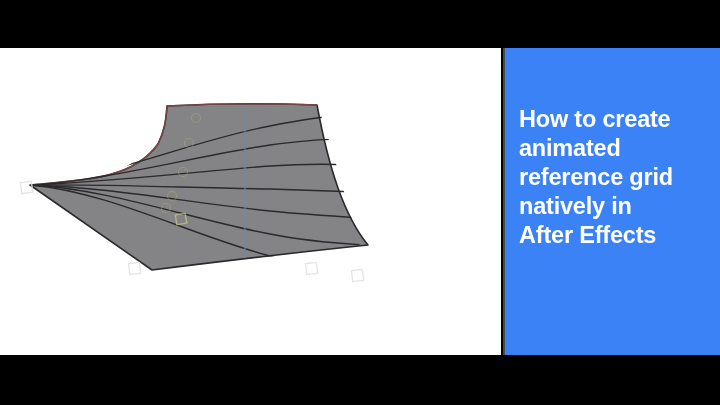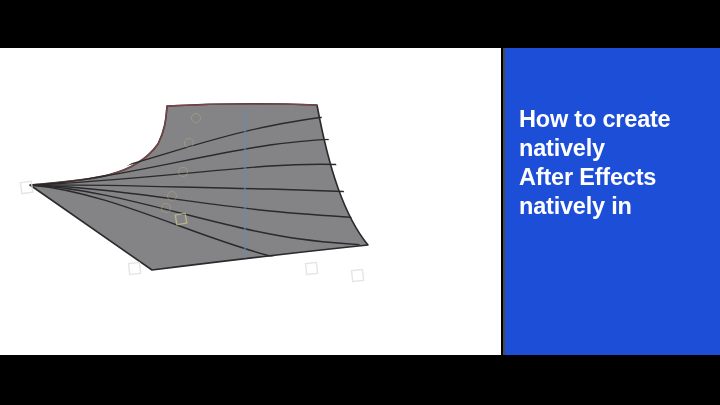--- a/index.html
+++ b/index.html
@@ -8,21 +8,21 @@
 
   
   .bar-top{position:absolute;left:0;top:0;width:720px;height:48px;background:#000;}
   .bar-bottom{position:absolute;left:0;top:355px;width:720px;height:50px;background:#000;}
 
   
   .canvas-panel{position:absolute;left:0;top:48px;width:501px;height:307px;background:#fff;}
   .canvas-svg{position:absolute;left:0;top:0;width:501px;height:307px;display:block;}
 
   
-  .title-panel{position:absolute;left:503px;top:48px;width:217px;height:307px;background:#1d4ed8;}
+  .title-panel{position:absolute;left:503px;top:48px;width:217px;height:307px;background:#3b82f6;}
   .title-panel .divider{position:absolute;left:0;top:0;width:2px;height:307px;background:#4a4a4a;}
   .title-text{position:absolute;left:16px;top:57px;width:196px;color:#ffffff;
               font-size:23.5px;line-height:29px;font-weight:bold;letter-spacing:-0.2px;}
   .title-text .tline{display:block;white-space:nowrap;}
 </style>
 </head>
 <body>
 
 <div class="screen">
 
@@ -76,19 +76,20 @@
         <circle cx="172" cy="148" r="4.5"></circle>
         <circle cx="166" cy="160" r="4.5"></circle>
       </g>
     </svg>
   </div>
 
   <div class="title-panel">
     <div class="divider"></div>
     <div class="title-text">
       <span class="tline">How to create</span>
-      <span class="tline">natively</span>
+      <span class="tline">animated</span>
+      <span class="tline">reference grid</span>
+      <span class="tline">natively in</span>
       <span class="tline">After Effects</span>
-      <span class="tline">natively in</span>
     </div>
   </div>
 
 </div>
 
 </body></html>

